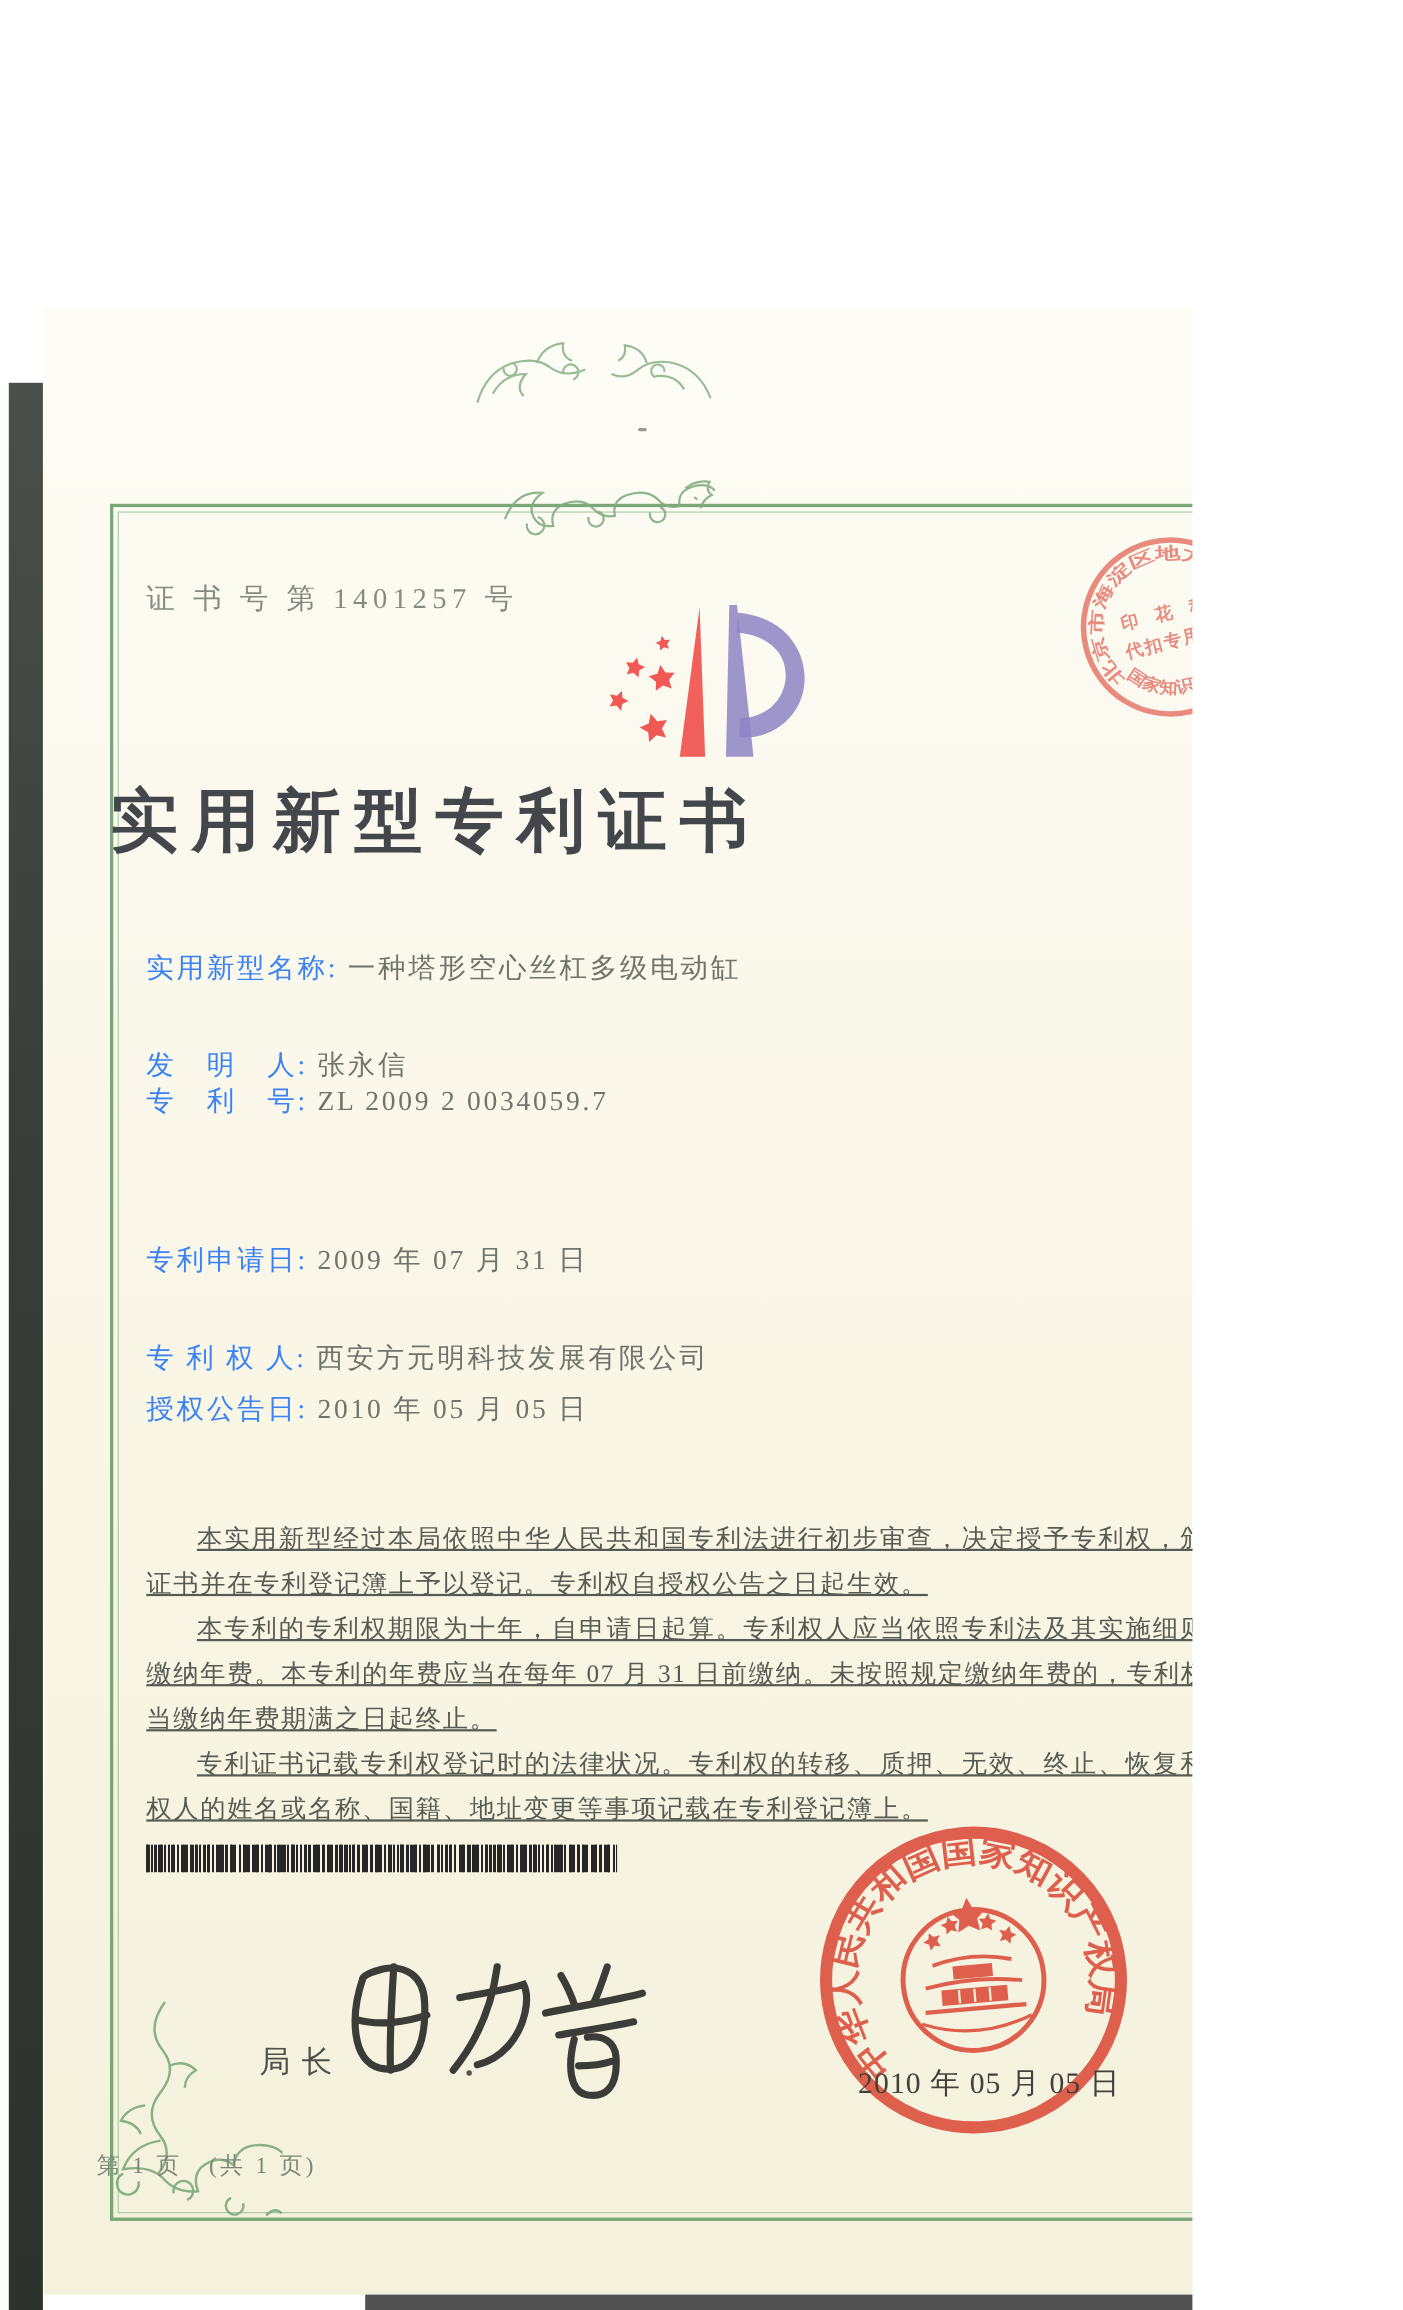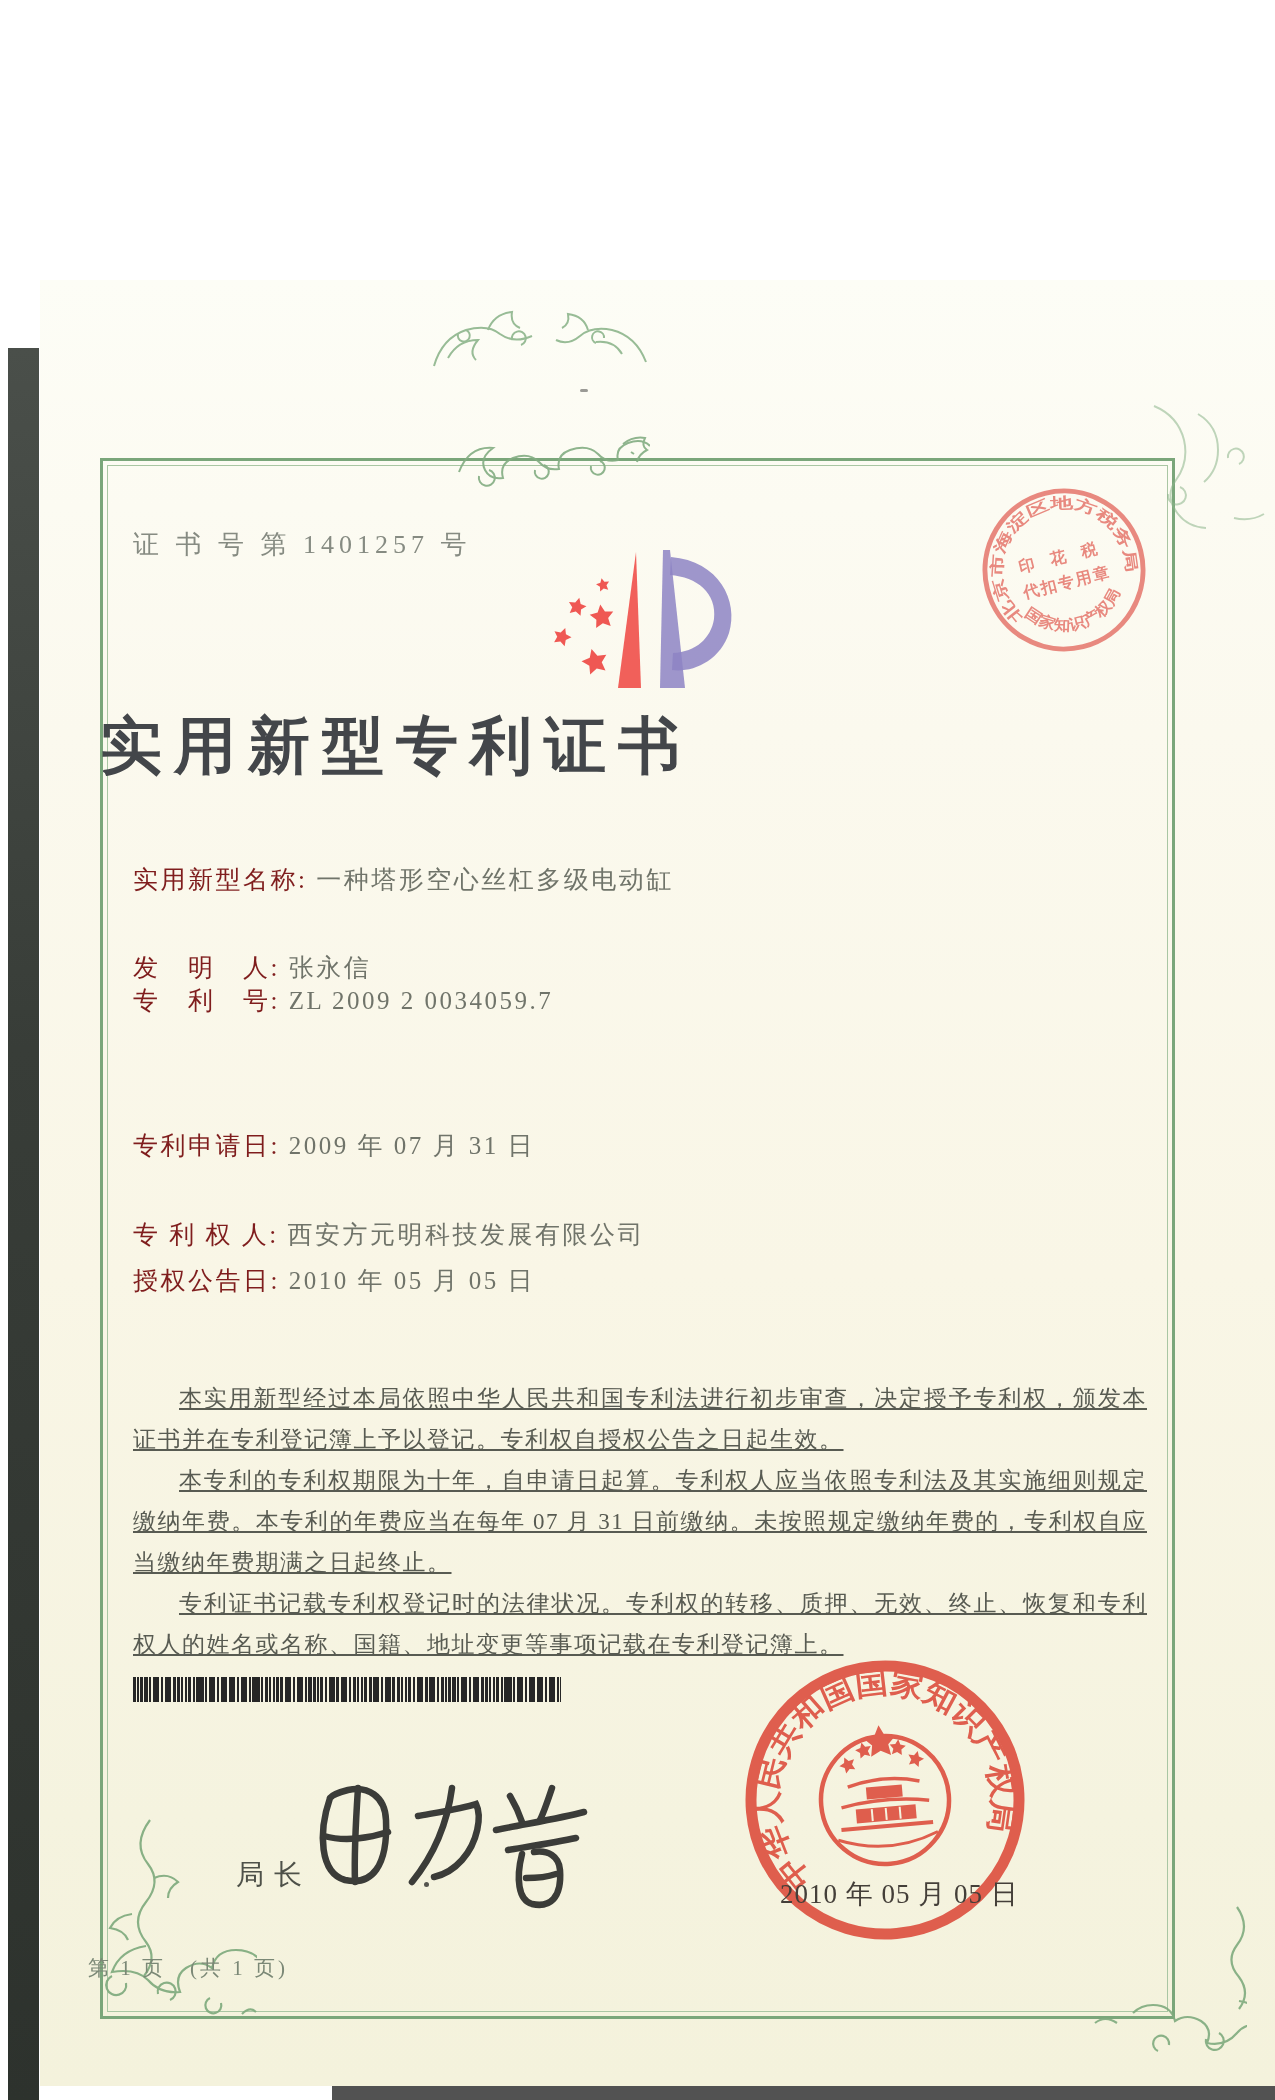--- a/index.html
+++ b/index.html
@@ -1,29 +1,29 @@
 <!DOCTYPE html>
 <html><head>
 <meta charset="utf-8">
 <style>
   html,body{margin:0;padding:0;background:#fff;}
-  .scan{position:relative;width:1275px;height:2100px;background:#ffffff;overflow:hidden;
+  .scan{position:relative;width:1084px;height:2100px;background:#ffffff;overflow:hidden;
         font-family:"Liberation Serif","DejaVu Serif",serif;}
   .paper{position:absolute;left:40px;top:280px;width:1235px;height:1806px;
          background:linear-gradient(180deg,#fdfdf6 0%,#fbf9ee 25%,#f9f6e6 55%,#f5f3df 85%,#f4f2dc 100%);}
   .left-strip{position:absolute;left:8px;top:348px;width:31px;height:1752px;
          background:linear-gradient(180deg,#4a4f4a 0%,#383d38 40%,#2d322d 100%);}
   .bottom-strip{position:absolute;left:332px;top:2086px;width:943px;height:14px;background:#525252;}
   .b-outer{position:absolute;left:100px;top:458px;width:1069px;height:1555px;border:3px solid #7aa67a;}
   .b-inner{position:absolute;inset:4px;border:1px solid #a9c6a3;}
   .cert-no{position:absolute;left:133px;top:527px;font-size:26px;letter-spacing:5px;color:#868b82;}
   .title{position:absolute;left:100px;top:704px;width:1072px;text-align:left;
          font-size:62px;font-weight:bold;letter-spacing:12px;color:#43464a;}
   .frow{position:absolute;left:133px;font-size:25px;color:#6e7268;letter-spacing:2.5px;white-space:nowrap;}
-  .frow .lab{color:#7f1d1d;font-family:Liberation Serif, serif;}
+  .frow .lab{color:#3b82f6;font-family:Liberation Serif, serif;}
   .frow .val{color:#70746a;}
   .r1{top:863px}.r2{top:951px}.r3{top:984px}.r4{top:1129px}.r5{top:1218px}.r6{top:1264px}
   .body-text{position:absolute;left:133px;top:1378px;width:1014px;font-size:23px;line-height:41px;
          text-align:justify;color:#585b52;letter-spacing:1.5px;}
   .body-text p{margin:0;text-indent:2em;text-decoration:underline;}
   .barcode{position:absolute;left:133px;top:1677px;width:428px;height:25px;
      background:
        repeating-linear-gradient(90deg,#262626 0 2px,transparent 2px 4px),
        repeating-linear-gradient(90deg,#262626 0 1px,transparent 1px 7px),
        repeating-linear-gradient(90deg,#262626 0 3px,transparent 3px 11px),

